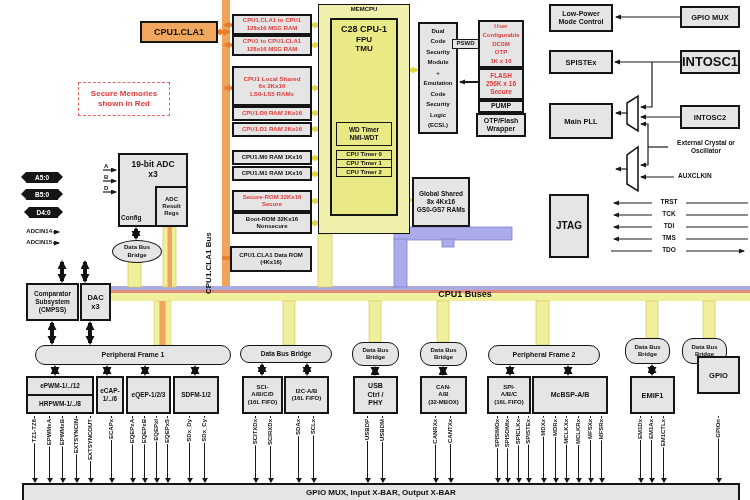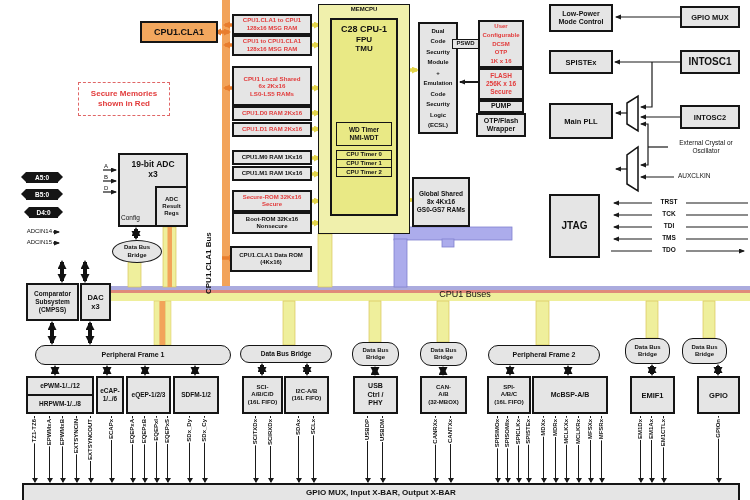--- a/index.html
+++ b/index.html
@@ -1,21 +1,21 @@
 <!DOCTYPE html>
 <html><head>
 <meta charset="utf-8">
 <style>
   html,body{margin:0;padding:0;background:#fff}
   #c{position:relative;width:750px;height:500px;background:#fff;
      font-family:"Liberation Sans",sans-serif;overflow:hidden}
   .b{position:absolute;box-sizing:border-box;background:#e5e5e5;border:2px solid #151515;
      display:flex;flex-direction:column;align-items:center;justify-content:center;
      text-align:center;font-weight:bold;white-space:pre-line;line-height:1.2;color:#111;font-size:7px}
-  .t{position:absolute;white-space:pre-line;font-weight:normal;color:#111;line-height:1.25}
+  .t{position:absolute;white-space:pre-line;font-weight:bold;color:#111;line-height:1.25}
   .red{color:#E23B3B}
   .pill{border-radius:11px;border-width:1.5px}
   .ell{border-radius:50%;border-width:1.5px}
   .vlabel{position:absolute;writing-mode:vertical-rl;transform:rotate(180deg);
      font-weight:bold;font-size:8px;color:#111}
   .sig{position:absolute;top:416px;height:66px;width:0;border-left:1px solid #1a1a1a}
   .sig::after{content:"";position:absolute;bottom:-1px;left:-3.5px;width:0;height:0;
      border:3px solid transparent;border-top:5px solid #1a1a1a;border-bottom:none}
   .sig>span{position:absolute;top:2px;left:-4.5px;writing-mode:vertical-rl;transform:rotate(180deg);
      font-size:6px;font-weight:bold;color:#111;background:#fff;padding:1px 0;white-space:nowrap;line-height:1}
@@ -203,27 +203,27 @@
   <div class="b" style="left:412px;top:177px;width:58px;height:50px;font-size:6.5px"><span>Global Shared
 8x 4Kx16
 GS0-GS7 RAMs</span></div>
 
   <div class="t" style="left:415px;top:289px;width:100px;font-size:9px;text-align:center">CPU1 Buses</div>
 
   <div class="b" style="left:549px;top:4px;width:64px;height:28px;font-size:7px"><span>Low-Power
 Mode Control</span></div>
   <div class="b" style="left:680px;top:6px;width:60px;height:22px;font-size:7.5px"><span>GPIO MUX</span></div>
   <div class="b" style="left:549px;top:50px;width:64px;height:24px;font-size:7.5px"><span>SPISTEx</span></div>
-  <div class="b" style="left:680px;top:50px;width:60px;height:24px;font-size:10px"><span>INTOSC1</span></div>
+  <div class="b" style="left:680px;top:50px;width:60px;height:24px;font-size:13px"><span>INTOSC1</span></div>
   <div class="b" style="left:549px;top:103px;width:64px;height:36px;font-size:7.5px"><span>Main PLL</span></div>
   <div class="b" style="left:680px;top:105px;width:60px;height:24px;font-size:7.5px"><span>INTOSC2</span></div>
   <div class="t" style="left:664px;top:139px;width:84px;font-size:6.5px;text-align:center">External Crystal or
 Oscillator</div>
   <div class="t" style="left:678px;top:172px;font-size:6.5px">AUXCLKIN</div>
-  <div class="b" style="left:549px;top:194px;width:51px;height:64px;font-size:10px"><span>JTAG</span></div>
+  <div class="b" style="left:549px;top:194px;width:40px;height:64px;font-size:10px"><span>JTAG</span></div>
   <div class="jpin" style="top:198px">TRST</div>
   <div class="jpin" style="top:210px">TCK</div>
   <div class="jpin" style="top:222px">TDI</div>
   <div class="jpin" style="top:234px">TMS</div>
   <div class="jpin" style="top:246px">TDO</div>
 
   <div class="chan" style="left:26px;top:172px;width:32px"><span>A5:0</span></div>
   <div class="chan" style="left:26px;top:189px;width:32px"><span>B5:0</span></div>
   <div class="chan" style="left:29px;top:207px;width:29px"><span>D4:0</span></div>
   <div class="t" style="left:12px;top:228px;width:40px;font-size:6px;text-align:right">ADCIN14</div>
@@ -274,21 +274,21 @@
 Ctrl /
 PHY</span></div>
   <div class="b" style="left:420px;top:376px;width:47px;height:38px;font-size:6px"><span>CAN-
 A/B
 (32-MBOX)</span></div>
   <div class="b" style="left:487px;top:376px;width:44px;height:38px;font-size:6px"><span>SPI-
 A/B/C
 (16L FIFO)</span></div>
   <div class="b" style="left:532px;top:376px;width:76px;height:38px;font-size:7px"><span>McBSP-A/B</span></div>
   <div class="b" style="left:630px;top:376px;width:45px;height:38px;font-size:7.5px"><span>EMIF1</span></div>
-  <div class="b" style="left:697px;top:376px;width:43px;height:38px;font-size:7.5px"><span>GPIO</span></div>
+  <div class="b" style="left:697px;top:356px;width:43px;height:38px;font-size:7.5px"><span>GPIO</span></div>
 
   <div class="sig" style="left:34px">
       <span>TZ1-TZ6</span>
     </div>
   <div class="sig" style="left:49px">
       <span>EPWMxA</span>
     </div>
   <div class="sig" style="left:62px">
       <span>EPWMxB</span>
     </div>

